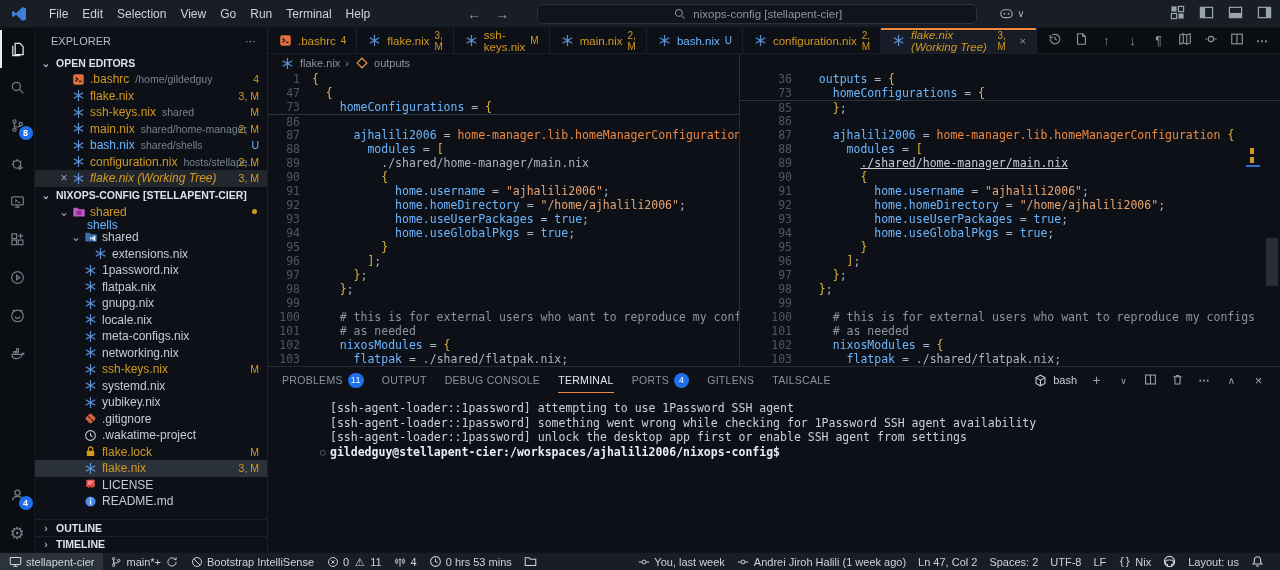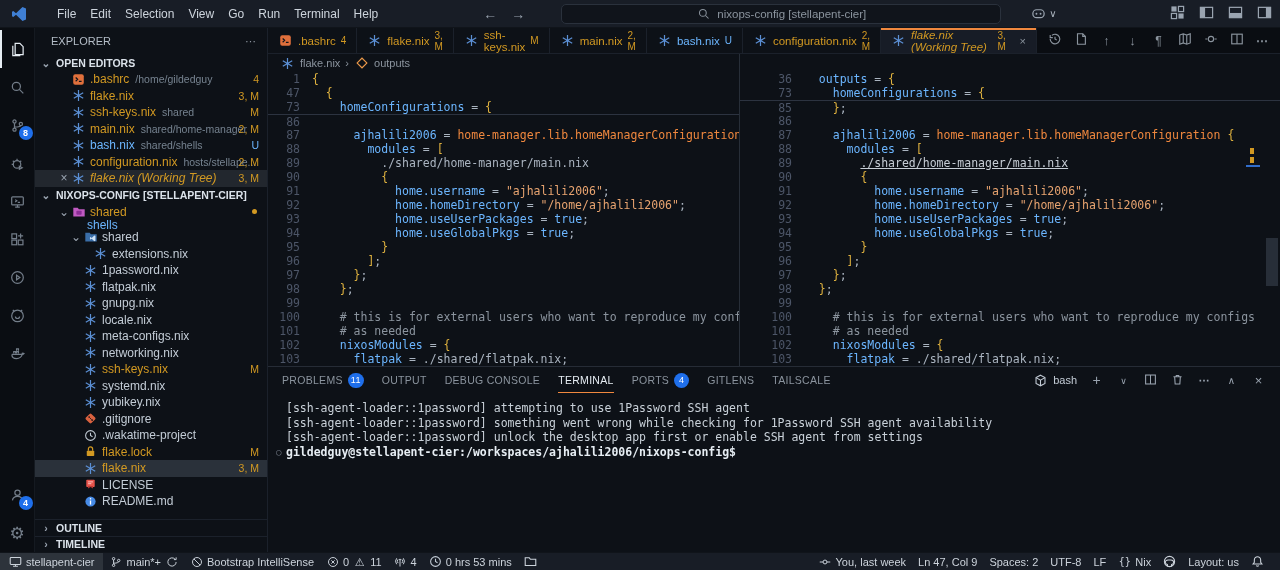--- a/index.html
+++ b/index.html
@@ -2,21 +2,21 @@
 <html><head>
 <meta charset="utf-8">
 <style>
   * { margin:0; padding:0; box-sizing:border-box; }
   html,body { background:#000; }
   .app { position:relative; width:1280px; height:570px; overflow:hidden;
          font-family:"Liberation Sans", sans-serif; background:#0d1117; color:#adbac7;
          font-size:12px; -webkit-font-smoothing:antialiased; }
 
   
-  .titlebar { height:28px; background:#181d26; display:flex; align-items:center; gap:20px;
+  .titlebar { height:28px; background:#181d26; display:flex; align-items:center; gap:12px;
               border-bottom:1px solid #10141a; padding:0 8px; }
   .logo { width:22px; display:flex; justify-content:center; }
   .menu-item { color:#cdd4dc; font-size:12px; padding:3px 7px; border-radius:4px; cursor:default; }
   .nav-arrows { margin-left:78px; display:flex; gap:14px; color:#9aa4b0; font-size:14px; }
   .nav-arrows span { cursor:default; }
   .searchbox { margin-left:16px; width:440px; height:20px; background:#10141b; border:1px solid #2a313c;
                border-radius:5px; display:flex; align-items:center; justify-content:center; gap:6px;
                color:#8b949e; font-size:11.5px; }
   .copilot { display:flex; align-items:center; gap:3px; margin-left:10px; color:#aab3bd; font-size:10px; }
   .winicons { margin-left:auto; display:flex; gap:14px; align-items:center; color:#9aa4b0; }
@@ -97,21 +97,21 @@
   .panelbar { height:26px; display:flex; align-items:center; padding:0 14px; }
   .ptab { font-size:10.5px; color:#8b949e; margin-right:18px; height:26px; display:flex; align-items:center; gap:5px;
           position:relative; letter-spacing:.3px; }
   .ptab.active { color:#e6edf3; }
   .ptab.active::after { content:""; position:absolute; bottom:0; left:0; right:0; height:1.5px; background:#f0883e; }
   .pbadge { min-width:15px; height:15px; border-radius:8px; background:#1f6feb; color:#fff; font-size:9px;
             display:flex; align-items:center; justify-content:center; padding:0 3px; }
   .pactions { margin-left:auto; display:flex; align-items:center; gap:12px; color:#9aa4b0; font-size:11px; }
   .pactions .shell-lbl { display:flex; align-items:center; gap:5px; color:#c3ccd6; }
   .term { padding:8px 0 0 8px; font-family:"DejaVu Sans Mono", monospace; font-size:11.5px; line-height:14.5px;
-          color:#c9d1d9; }
+          color:#c9d1d9;margin-left:44px; }
   .tline { display:flex; }
   .tgut { width:10px; flex:0 0 10px; color:#6e7681; font-size:9px; line-height:14.5px; }
   .tprompt { font-weight:bold; color:#e6edf3; }
 
   
   .statusbar { height:18px; background:#181d26; border-top:1px solid #10141a; display:flex; align-items:center;
                font-size:11px; color:#ccd3db; padding-right:10px; }
   .sb-group { display:flex; align-items:center; height:100%; }
   .sb-item { display:flex; align-items:center; gap:4px; padding:0 6px; height:100%; white-space:nowrap; }
   .sb-item .ico { width:13px; flex:0 0 13px; }
@@ -1072,21 +1072,30 @@
         <div class="sb-item">
           <span class="ico">
             <svg width="12" height="12" viewBox="0 0 16 16" fill="none">
               <circle cx="8" cy="8" r="2.6" stroke="currentColor" stroke-width="1.3" fill="none"></circle>
               <path d="M1 8h4.4M10.6 8H15" stroke="currentColor" stroke-width="1.3" fill="none"></path>
             </svg>
           </span>
           <span>You, last week</span>
         </div>
         <div class="sb-item">
-          <span>Ln 47, Col 9</span>
+          <span class="ico">
+            <svg width="12" height="12" viewBox="0 0 16 16" fill="none">
+              <circle cx="8" cy="8" r="2.6" stroke="currentColor" stroke-width="1.3" fill="none"></circle>
+              <path d="M1 8h4.4M10.6 8H15" stroke="currentColor" stroke-width="1.3" fill="none"></path>
+            </svg>
+          </span>
+          <span>Andrei Jiroh Halili (1 week ago)</span>
+        </div>
+        <div class="sb-item">
+          <span>Ln 47, Col 2</span>
         </div>
         <div class="sb-item">
           <span>Spaces: 2</span>
         </div>
         <div class="sb-item">
           <span>UTF-8</span>
         </div>
         <div class="sb-item">
           <span>LF</span>
         </div>

